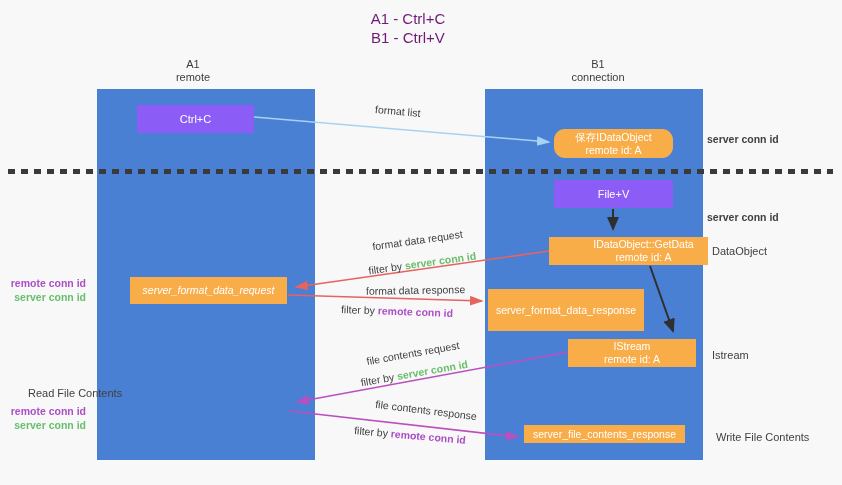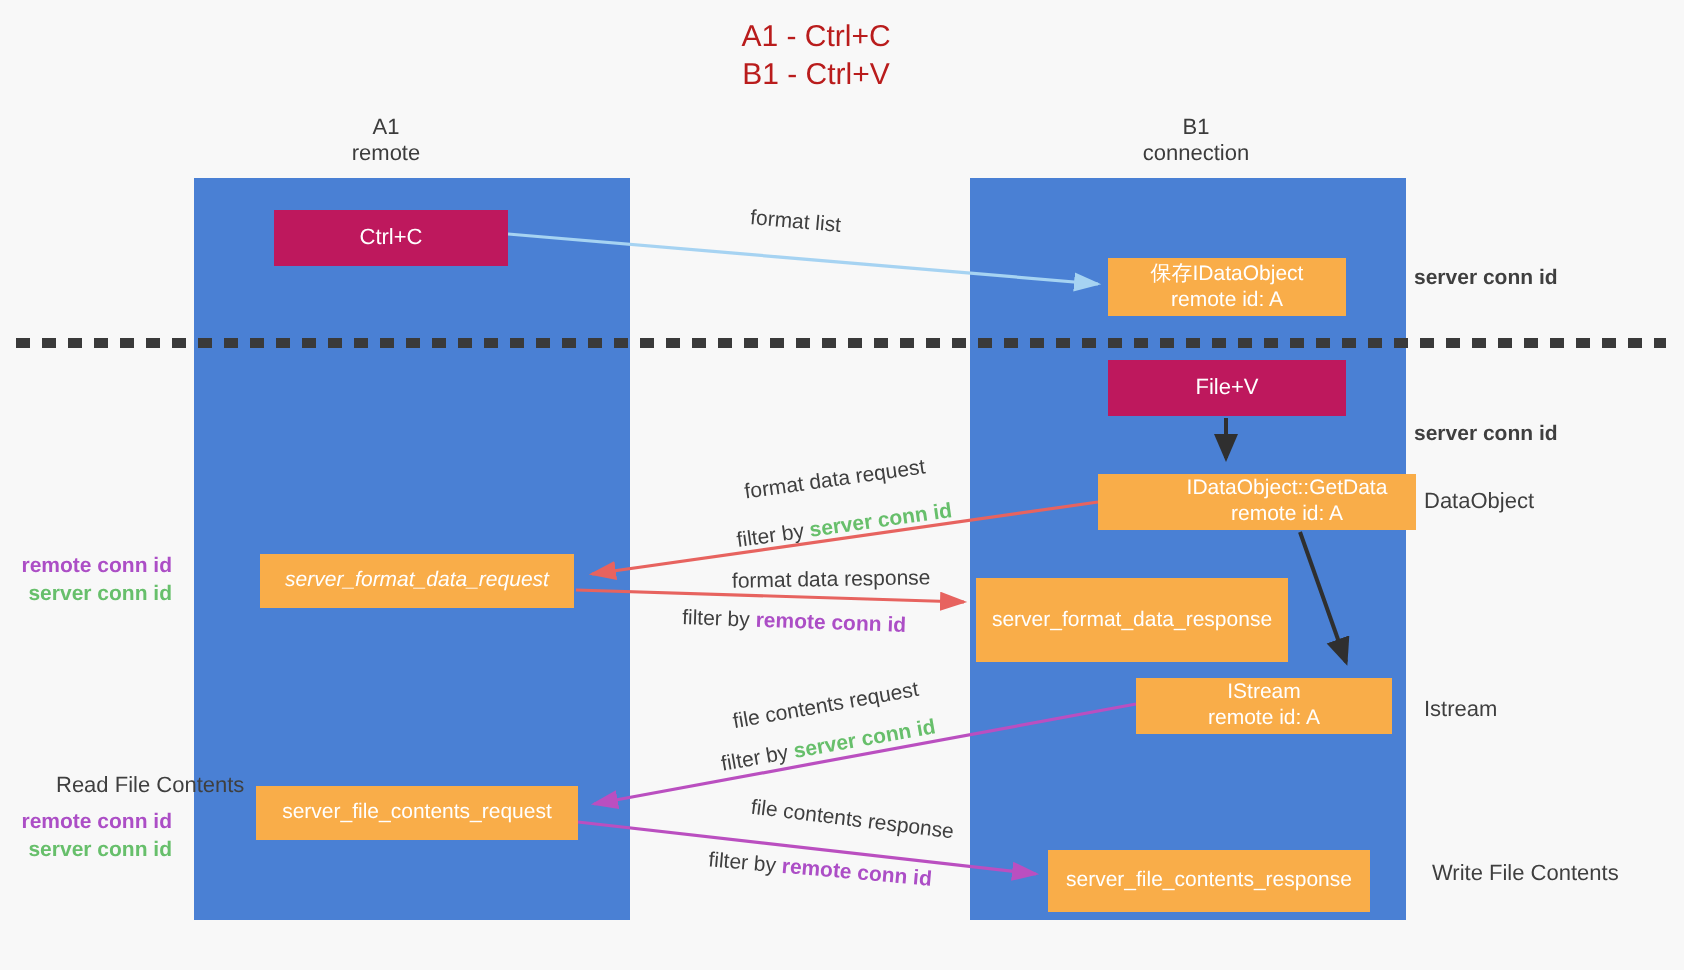--- a/index.html
+++ b/index.html
@@ -2,38 +2,38 @@
 <html><head>
 <meta charset="utf-8">
 <style>
   html,body{margin:0;padding:0;}
   .canvas{
     position:relative;width:842px;height:485px;background:#f8f8f8;
     font-family:"Liberation Sans",sans-serif;color:#3f3f3f;overflow:hidden;
   }
   .title{
     position:absolute;left:0;top:9px;width:816px;text-align:center;
-    font-size:15px;line-height:19px;color:#b91c1c;
+    font-size:15px;line-height:19px;color:#701a75;
   }
   .col-header{
     position:absolute;top:58px;width:120px;text-align:center;
     font-size:11px;line-height:13px;color:#3c3c3c;
   }
   .lane{position:absolute;top:89px;width:218px;height:371px;background:#4a80d4;z-index:1;}
   .dotted{
     position:absolute;left:8px;top:169px;width:825px;height:5px;z-index:5;
     background:repeating-linear-gradient(90deg,#3a3a3a 0 7px,rgba(0,0,0,0) 7px 13px);
   }
   .arrows{position:absolute;left:0;top:0;z-index:2;}
   .node{
     position:absolute;z-index:3;display:flex;flex-direction:column;
     align-items:center;justify-content:center;color:#fff;text-align:center;
     white-space:nowrap;
   }
-  .node.green{background:#be185d;font-size:11px;text-align:right;}
+  .node.green{background:#8b5cf6;font-size:11px;text-align:right;}
   .node.orange{background:#f9ad49;font-size:10.5px;line-height:13px;}
   .flabel{
     position:absolute;z-index:4;font-size:10.5px;line-height:13px;
     color:#3f3f3f;white-space:nowrap;
   }
   .green-t{color:#67bf6b;font-weight:bold;}
   .purple-t{color:#ac4ec6;font-weight:bold;}
   .side{position:absolute;z-index:4;font-size:11px;line-height:13px;color:#3f3f3f;white-space:nowrap;}
   .side.small{font-size:10.5px;line-height:13.5px;font-weight:bold;}
   .right-align{text-align:right;}
@@ -82,45 +82,42 @@
     <line x1="650" y1="266" x2="673" y2="331" stroke="#2f2f2f" stroke-width="2" marker-end="url(#ah-blk)"></line>
     <line x1="549" y1="251" x2="296" y2="287" stroke="#e7635f" stroke-width="1.6" marker-end="url(#ah-red)"></line>
     <line x1="288" y1="295" x2="482" y2="301" stroke="#e7635f" stroke-width="1.6" marker-end="url(#ah-red)"></line>
     <line x1="568" y1="352" x2="297" y2="402" stroke="#ba4fc0" stroke-width="1.6" marker-end="url(#ah-mag)"></line>
     <line x1="289" y1="411" x2="518" y2="437" stroke="#ba4fc0" stroke-width="1.6" marker-end="url(#ah-mag)"></line>
   </svg>
 
   <div class="node green" style="left:137px;top:105px;width:117px;height:28px;">
     <span>Ctrl+C</span>
   </div>
-  <div class="node orange" style="left:554px;top:129px;width:119px;height:29px;">
+  <div class="node orange" style="left:554px;top:129px;width:119px;height:29px;border-radius:11px;">
     <div>保存IDataObject</div>
     <div>remote id: A</div>
   </div>
   <div class="node green" style="left:554px;top:180px;width:119px;height:28px;">
     <span>File+V</span>
   </div>
   <div class="node orange" style="left:549px;top:237px;width:129px;height:28px;padding-left:30px;">
     <div>IDataObject::GetData</div>
     <div>remote id: A</div>
   </div>
   <div class="node orange" style="left:130px;top:277px;width:157px;height:27px;font-style:italic;">
     <span>server_format_data_request</span>
   </div>
   <div class="node orange" style="left:488px;top:289px;width:156px;height:42px;">
     <span>server_format_data_response</span>
   </div>
   <div class="node orange" style="left:568px;top:339px;width:128px;height:28px;">
     <div>IStream</div>
     <div>remote id: A</div>
   </div>
-  <div class="node orange" style="left:128px;top:393px;width:161px;height:27px;">
-    <span>server_file_contents_request</span>
-  </div>
-  <div class="node orange" style="left:524px;top:425px;width:161px;height:31px;">
+  <div class="node orange" style="left:524px;top:425px;width:161px;height:18px;">
     <span>server_file_contents_response</span>
   </div>
 
   <div class="flabel" style="left:375px;top:105px;transform:rotate(5deg);">format list</div>
 
   <div class="flabel" style="left:372px;top:234px;transform:rotate(-8deg);">format data request</div>
   <div class="flabel" style="left:368px;top:257px;transform:rotate(-8deg);">
     <span>filter by</span>
     <span class="green-t">server conn id</span>
   </div>

